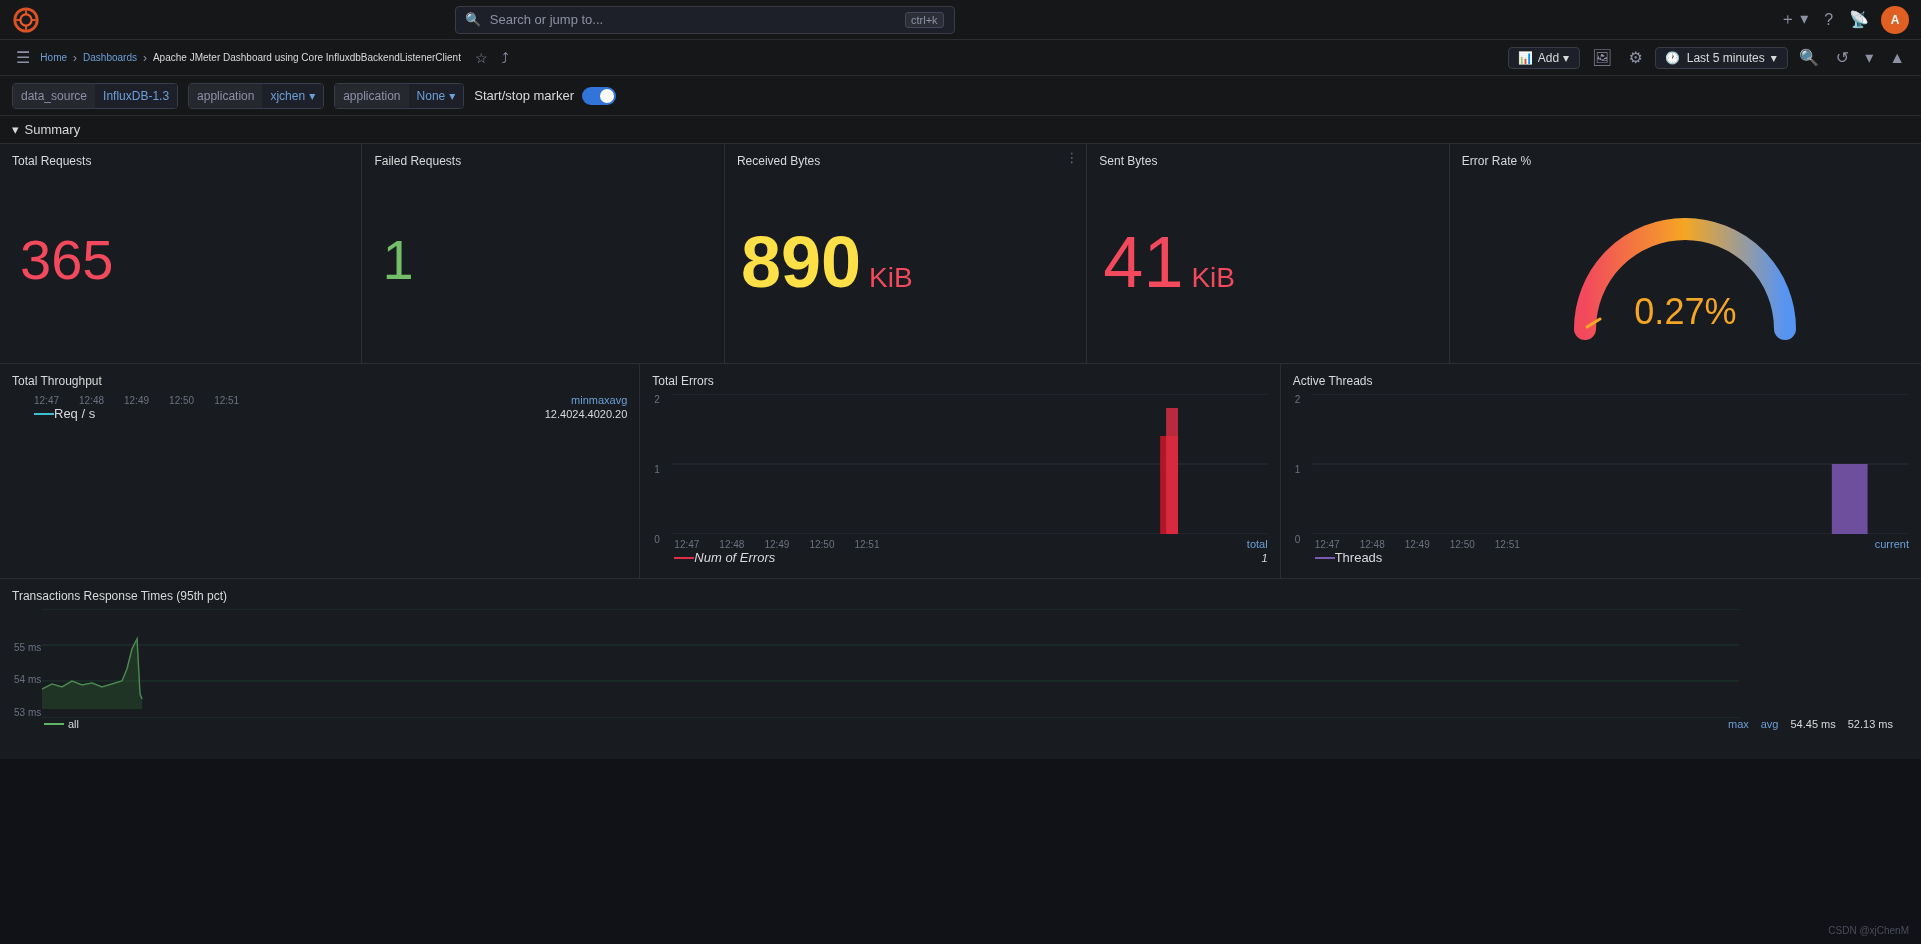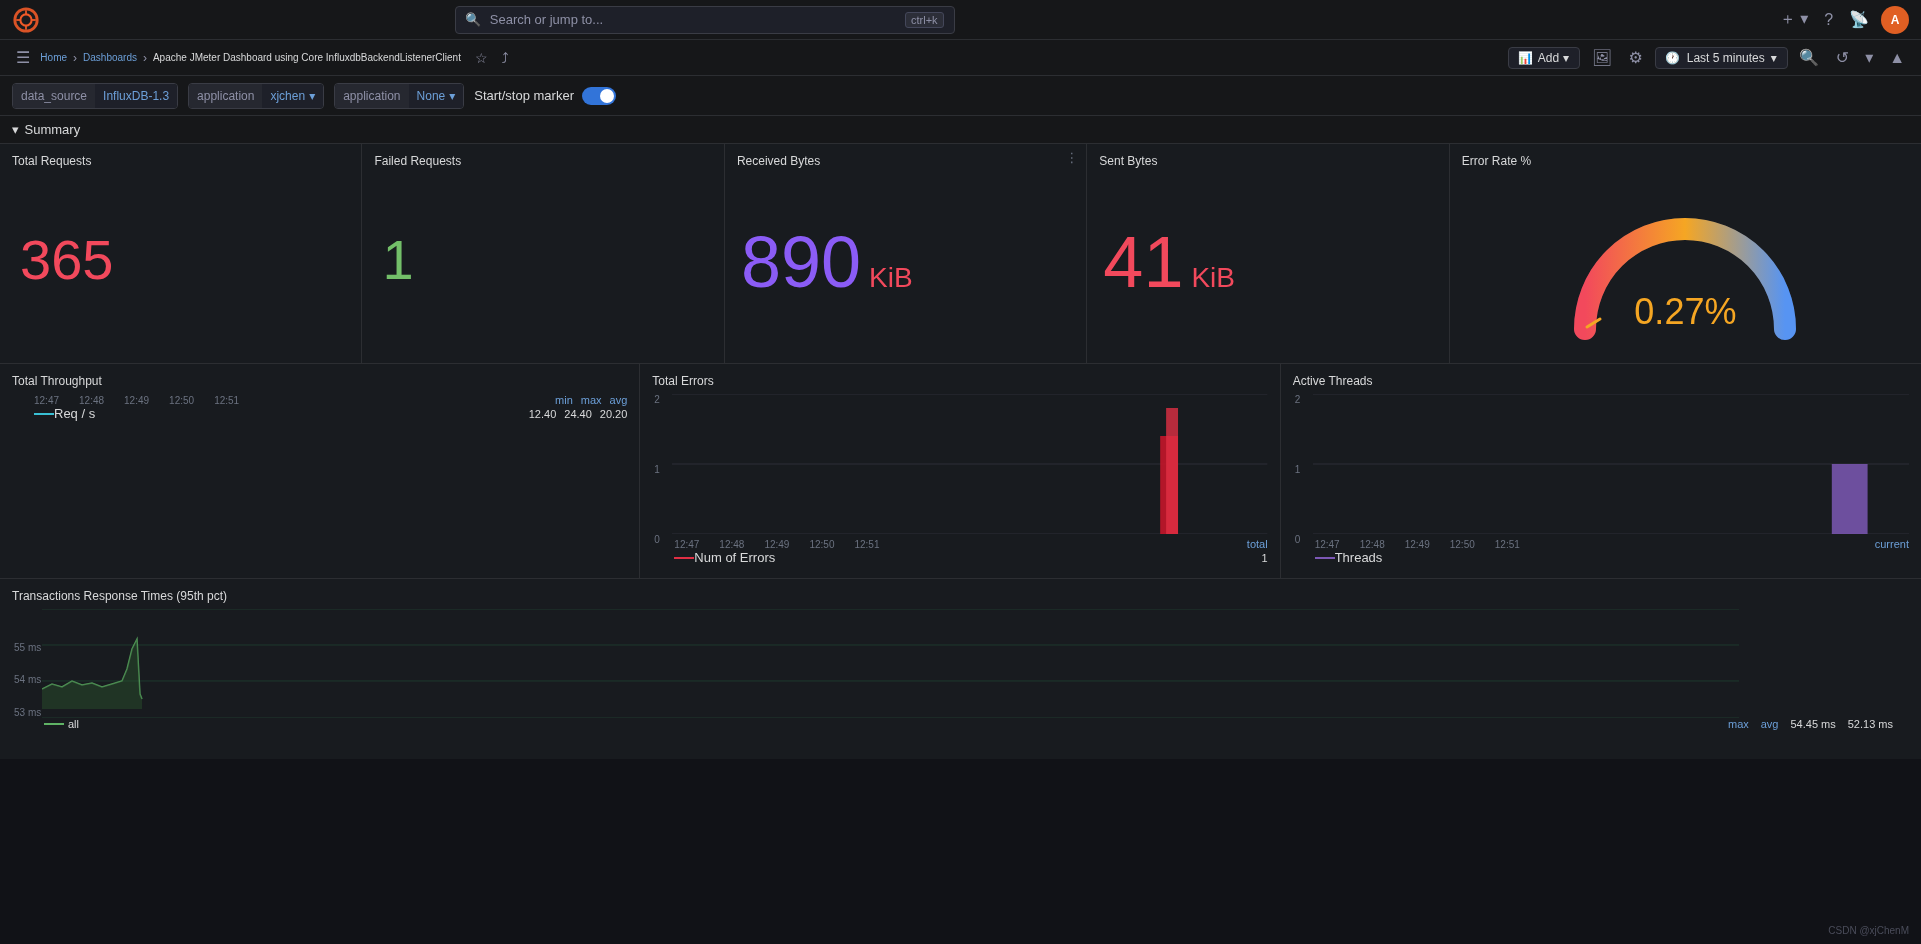--- a/index.html
+++ b/index.html
@@ -377,21 +377,21 @@
   </div>
 
   <div class="panel">
     <div class="panel-title">Failed Requests</div>
     <div class="stat-value green">1</div>
   </div>
 
   <div class="panel" style="position:relative;">
     <div class="panel-title">Received Bytes</div>
     <div style="position:absolute; left:16px; top:50%; transform:translateY(-40%); display:flex; align-items:baseline; gap:8px;">
-      <span style="font-size:72px; color:#8b5cf6; font-weight:400;">890</span>
+      <span style="font-size:72px; color:#fde047; font-weight:700;">890</span>
       <span class="stat-unit">KiB</span>
     </div>
     <div style="position:absolute;top:6px;right:8px;color:#6b7280;cursor:pointer;">⋮</div>
   </div>
 
   <div class="panel">
     <div class="panel-title">Sent Bytes</div>
     <div style="position:absolute; left:16px; top:50%; transform:translateY(-40%); display:flex; align-items:baseline; gap:8px;">
       <span style="font-size:72px; color:#f2495c; font-weight:400;">41</span>
       <span class="stat-unit">KiB</span>
@@ -427,32 +427,32 @@
   <div class="panel" style="padding-bottom:4px;">
     <div class="panel-title">Total Throughput</div>
     <div style="display:flex; justify-content:space-between; align-items:center; margin-top:4px; padding-left:22px;">
       <div style="display:flex; gap:20px; font-size:10px; color:#6b7280;">
         <span>12:47</span>
         <span>12:48</span>
         <span>12:49</span>
         <span>12:50</span>
         <span>12:51</span>
       </div>
-      <div style="display:flex; gap:8px; align-items:center; font-size:11px;">
+      <div style="display:flex; align-items:center; font-size:11px;">
         <span style="color:#6c9fd8;">min</span>
         <span style="color:#6c9fd8;">max</span>
         <span style="color:#6c9fd8;">avg</span>
       </div>
     </div>
     <div style="display:flex; justify-content:space-between; align-items:center; padding-left:22px;">
       <div class="legend-item">
         <div class="legend-color" style="background:#39c0d4;"></div>
         <span>Req / s</span>
       </div>
-      <div style="display:flex; gap:8px; font-size:11px; color:#d8d9da;">
+      <div style="display:flex; font-size:11px; color:#d8d9da;">
         <span>12.40</span>
         <span>24.40</span>
         <span>20.20</span>
       </div>
     </div>
   </div>
 
   <div class="panel" style="padding-bottom:4px;">
     <div class="panel-title">Total Errors</div>
     <div style="position:relative; height: calc(100% - 60px); margin-top:4px;">
@@ -473,21 +473,21 @@
         <span>12:47</span>
         <span>12:48</span>
         <span>12:49</span>
         <span>12:50</span>
         <span>12:51</span>
       </div>
       <div style="font-size:11px;">
         <span style="color:#6c9fd8;">total</span>
       </div>
     </div>
-    <div style="display:flex; justify-content:space-between; align-items:center; padding-left:22px;">
+    <div style="display:flex; justify-content:space-between; align-items:center; padding-left:22px;font-style:italic;">
       <div class="legend-item">
         <div class="legend-color" style="background:#e02f44;"></div>
         <span>Num of Errors</span>
       </div>
       <div style="font-size:11px; color:#d8d9da;">
         <span>1</span>
       </div>
     </div>
   </div>
 

